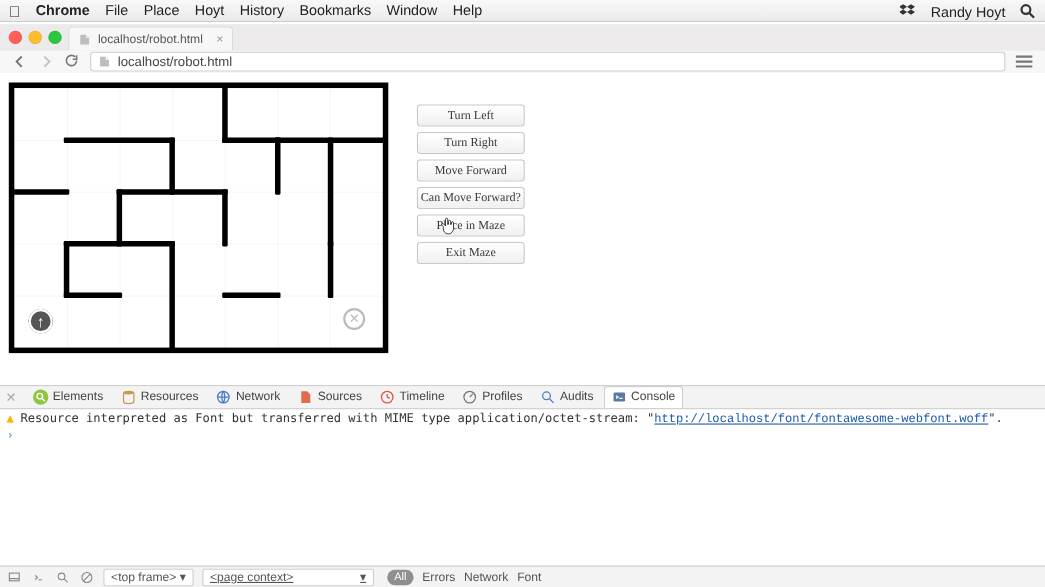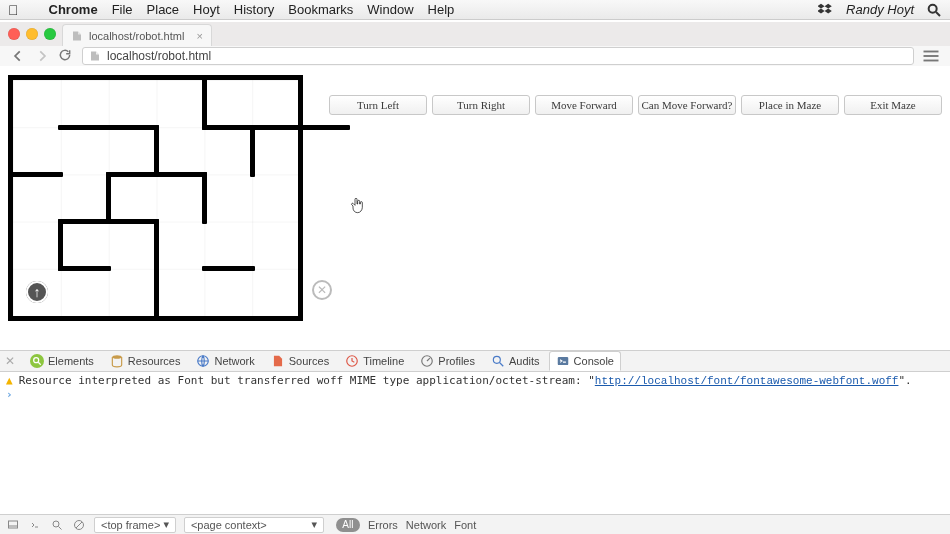--- a/index.html
+++ b/index.html
@@ -7,23 +7,23 @@
          background: #fff; width: 950px; height: 534px; overflow: hidden; position: relative;
          color: #222; user-select: none; }
 
   
   .mac-menu { position: absolute; left: 0; top: 0; right: 0; height: 20px;
               background: linear-gradient(#f8f8f8,#eaeaea);
               border-bottom: 1px solid #ccc;
               display: flex; align-items: center; padding: 0 8px; gap: 14px;
               font-size: 13px; color: #222; }
   .mac-menu .apple { font-size: 14px; }
-  .mac-menu .app { font-weight: 700; margin-left: 16px; }
+  .mac-menu .app { font-weight: 700; }
   .mac-menu .spacer { flex: 1; }
-  .mac-menu .right { display: flex; align-items: center; gap: 12px; font-size: 13px; font-style: italic; }
+  .mac-menu .right { display: flex; align-items: flex-end; gap: 12px; font-size: 13px; }
   .mac-menu .menu-icon { width: 16px; height: 16px; display: inline-block; }
 
   
   .chrome-window { position: absolute; left: 0; top: 22px; right: 0; height: 44px;
                    background: #eceaea;
                    border-bottom: 1px solid #d6d6d6; }
   .traffic { position: absolute; top: 6px; left: 8px; display: flex; gap: 6px; }
   .traffic span { width: 12px; height: 12px; border-radius: 50%; display: inline-block;
                   box-shadow: inset 0 0 1px rgba(0,0,0,.3); }
   .t-red { background: #ff5f57; } .t-yel { background: #ffbd2e; } .t-grn { background: #28c940;}
@@ -68,21 +68,21 @@
   .robot { position: absolute; width: 22px; height: 22px; border-radius: 50%;
            background: #555; color: #fff; display: flex; align-items: center;
            justify-content: center; font-size: 14px; font-weight: 700;
            box-shadow: inset 0 0 0 2px #fff; }
   .target { position: absolute; width: 20px; height: 20px; border-radius: 50%;
             border: 2px solid #bbb; color: #bbb; display: flex;
             align-items: center; justify-content: center; font-size: 12px;
             background: #fff; }
 
   
-  .btn-col { display: flex; flex-direction: row; gap: 5px; padding-top: 20px; }
+  .btn-col { display: flex; flex-direction: column; gap: 5px; padding-top: 20px; }
   .app-btn { width: 98px; height: 20px; font-size: 11px;
              border: 1px solid #c8c8c8; border-radius: 3px;
              background: linear-gradient(#fff,#f0f0f0);
              font-family: Georgia, "Times New Roman", serif;
              color: #3a3a3a; cursor: pointer; }
 
   .cursor-hand { position: absolute; width: 16px; height: 18px; pointer-events: none; }
 
   
   .devtools { position: absolute; left: 0; right: 0; bottom: 0; height: 184px;
@@ -320,21 +320,21 @@
           </svg>
       </span>
       <span>Console</span>
     </div>
   </div>
 
   <div class="dt-console-body">
     <div class="dt-line">
       <span class="warn-tri">▲</span>
       <span>
-        <span>Resource interpreted as Font but transferred woff MIME type application/octet-stream: "</span><a>http://localhost/font/fontawesome-webfont.woff</a><span>".</span>
+        <span>Resource interpreted as Font but transferred with MIME type application/octet-stream: "</span><a>http://localhost/font/fontawesome-webfont.woff</a><span>".</span>
       </span>
     </div>
     <div class="dt-line">
       <span class="dt-prompt">›</span>
     </div>
   </div>
 
   <div class="dt-status">
     <span class="icon-sm">
       <svg viewBox="0 0 24 24" width="12" height="12" fill="none" stroke="#888" stroke-width="2">
@@ -355,21 +355,21 @@
     </span>
     <span class="icon-sm">
       <svg viewBox="0 0 24 24" width="12" height="12" fill="none" stroke="#888" stroke-width="2">
           <circle cx="12" cy="12" r="9"></circle>
           <line x1="6" y1="18" x2="18" y2="6"></line>
         </svg>
     </span>
     <span class="seg">
       <span>&lt;top frame&gt;</span>&nbsp;▾
     </span>
-    <span class="seg" style="width:140px;">
+    <span class="seg" style="width:156px;text-decoration:underline;">
       <span>&lt;page context&gt;</span>
       <span style="margin-left:auto;">▾</span>
     </span>
     <span class="pill">All</span>
     <span>Errors</span>
     <span>Network</span>
     <span>Font</span>
   </div>
 </div>
 

